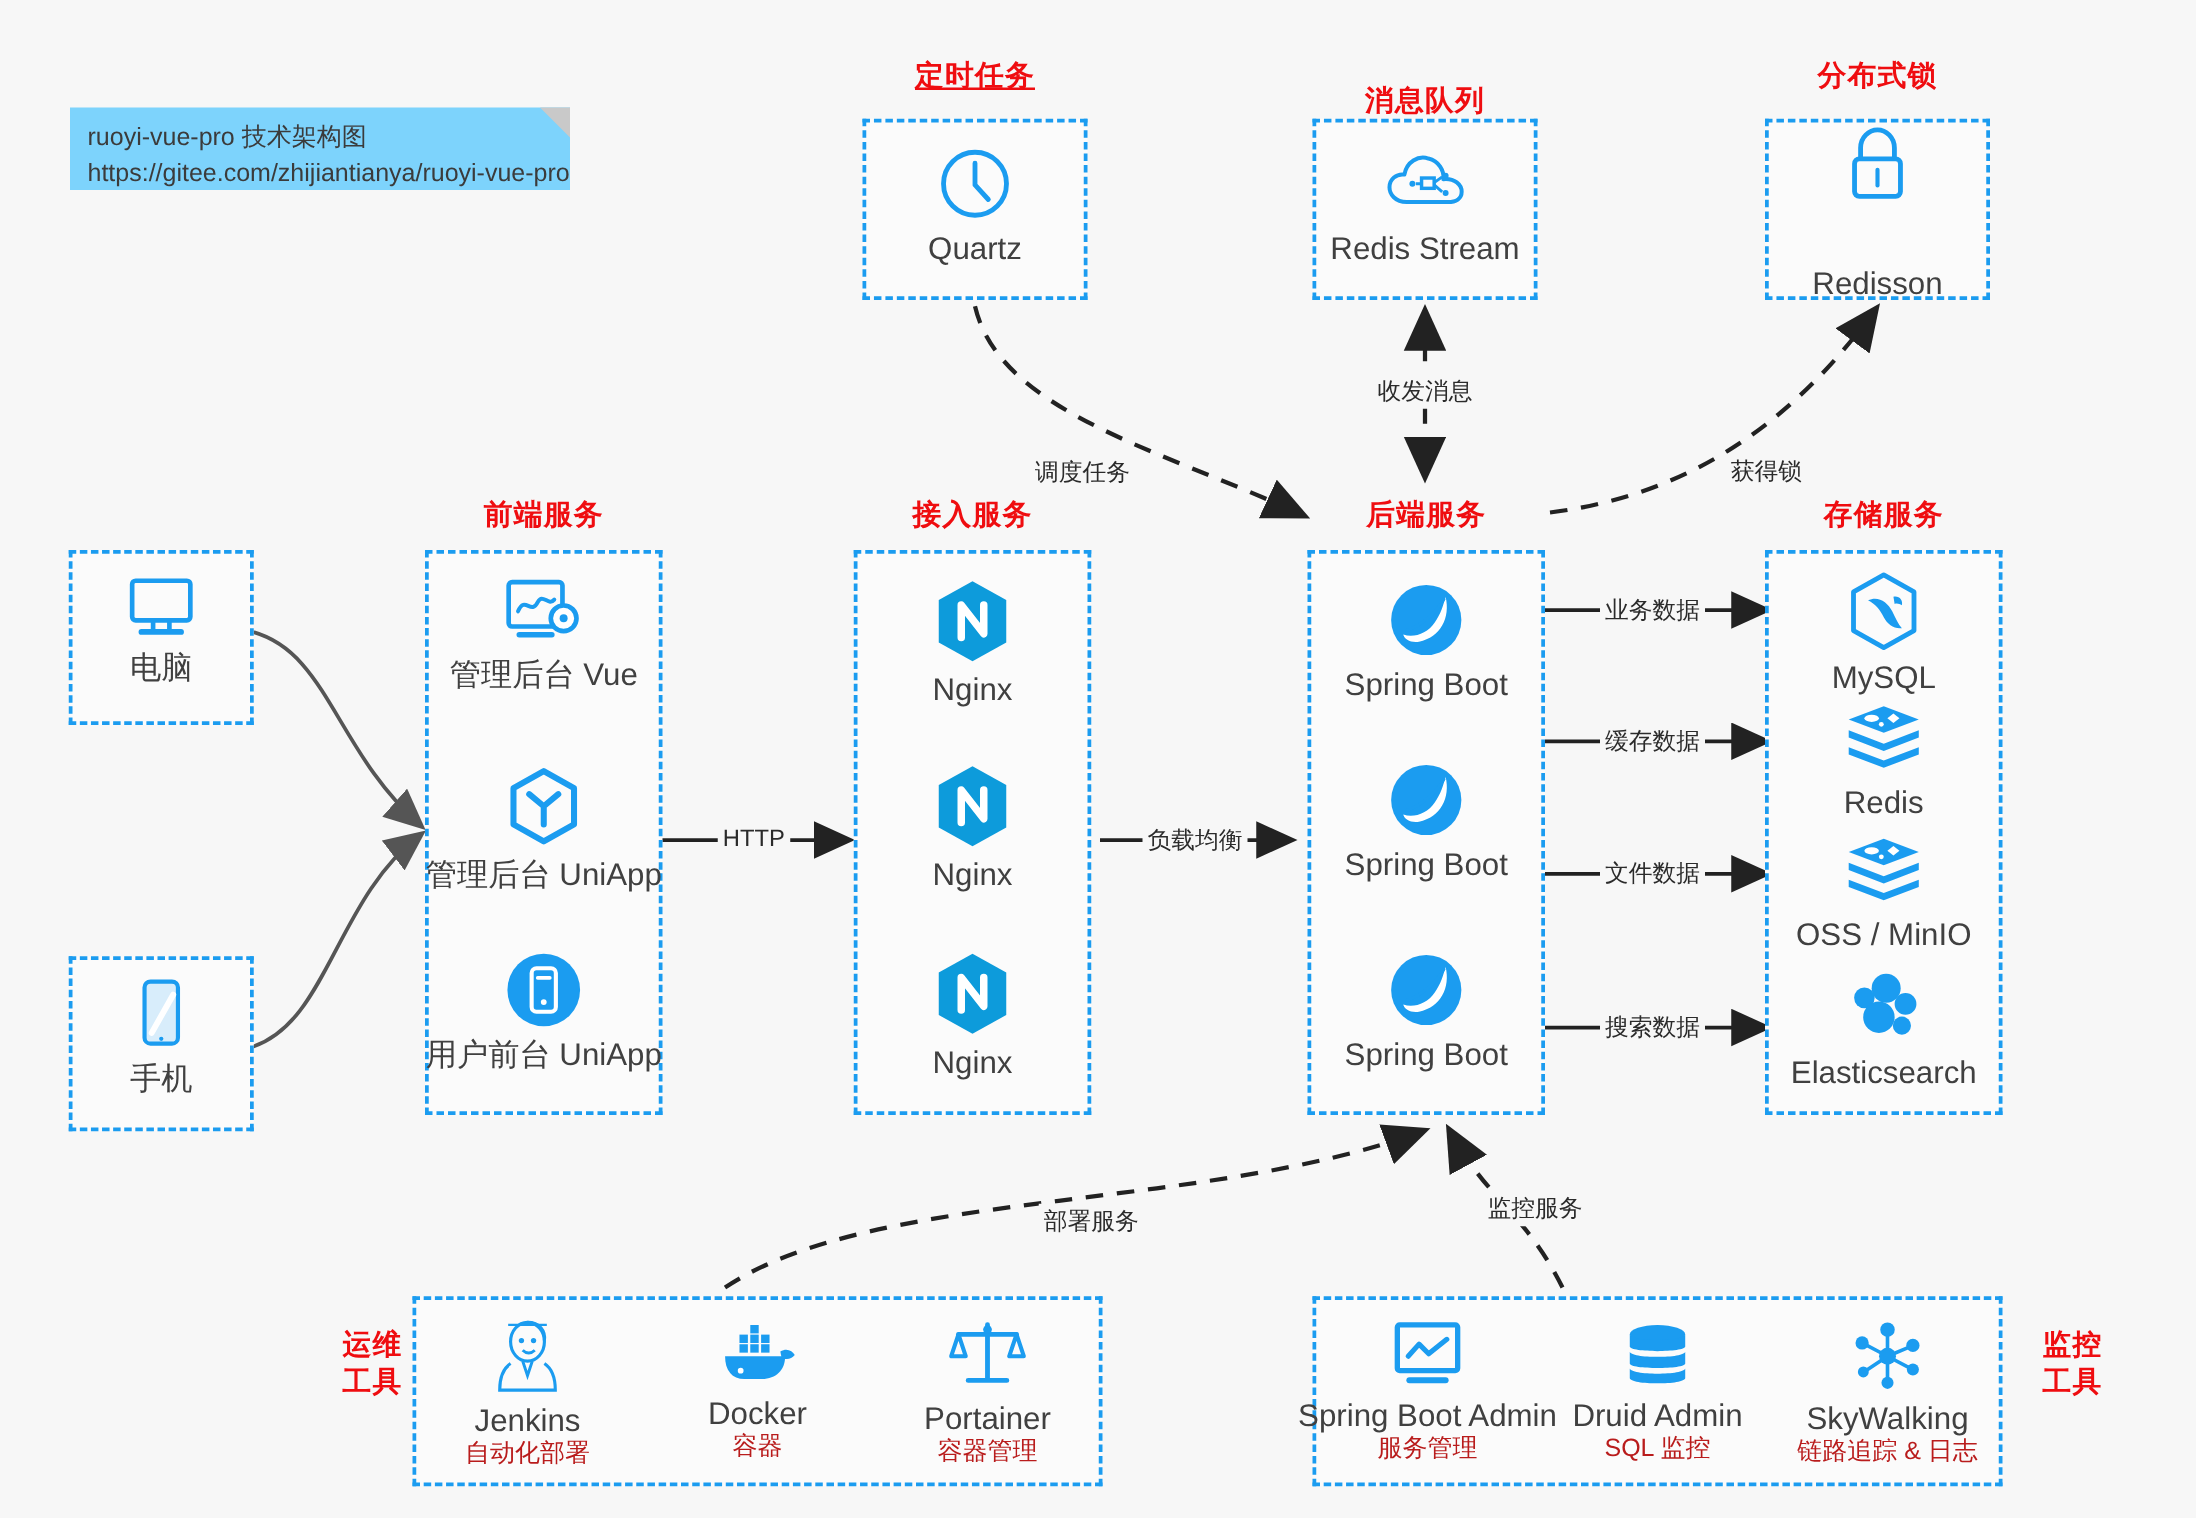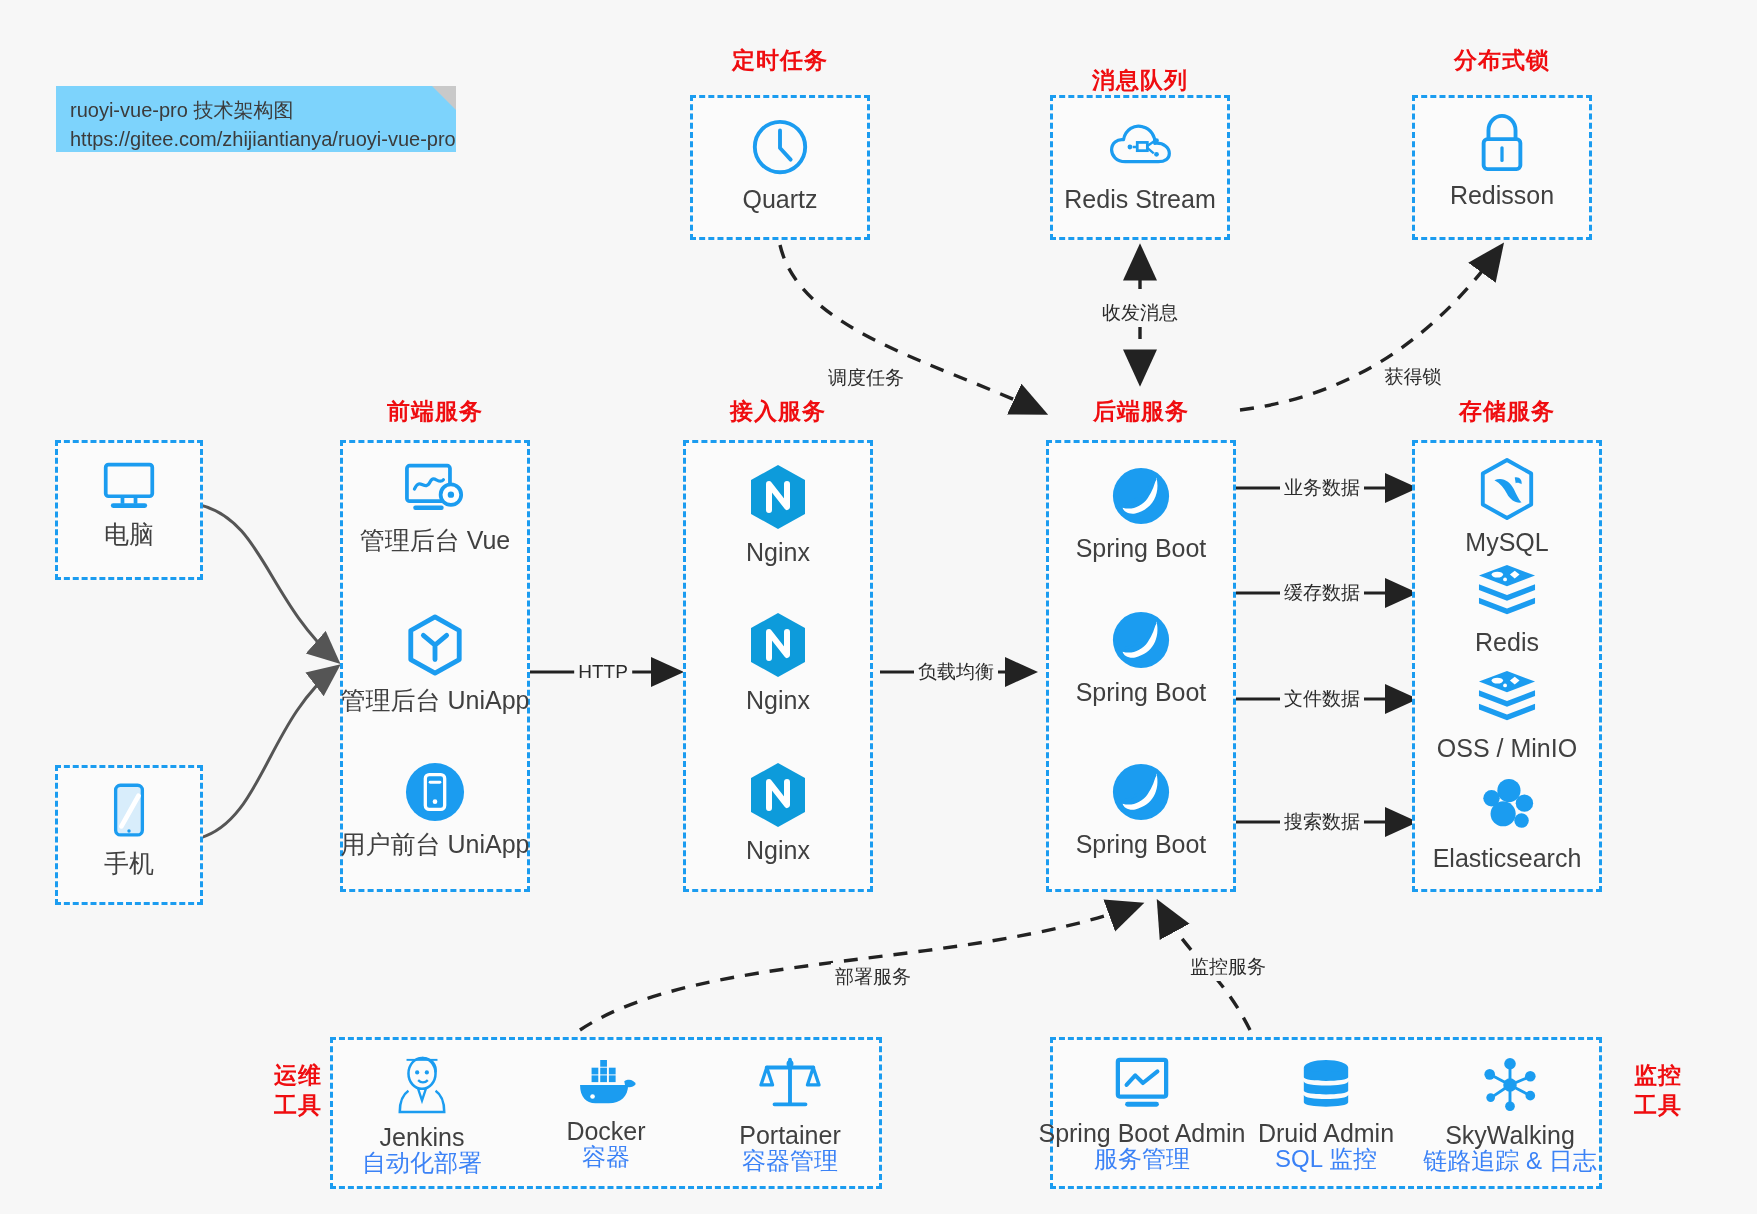--- a/index.html
+++ b/index.html
@@ -35,21 +35,21 @@
     position:absolute;
     display:flex;flex-direction:column;align-items:center;justify-content:flex-start;
     width:100%;
   }
   .node .ico{display:block;line-height:0;}
   .node .lbl{
     margin-top:8px;
     font-size:25px;color:#404040;white-space:nowrap;text-align:center;
     line-height:26px;
   }
-  .node .lbl2{font-size:24px;color:#3b82f6;white-space:nowrap;text-align:center;line-height:26px;}
+  .node .lbl2{font-size:20px;color:#b91c1c;white-space:nowrap;text-align:center;line-height:26px;}
 
   
   .note{
     position:absolute;left:56px;top:86px;width:400px;height:66px;
     background:#7dd3fc;
     box-sizing:border-box;
     padding:10px 14px 0 14px;
   }
   .note .corner{
     position:absolute;right:0;top:0;width:0;height:0;
@@ -108,21 +108,21 @@
 
     <path d="M1250,1030 C1220,970 1190,960 1160,905" fill="none" stroke="#222" stroke-width="3.4" stroke-dasharray="14,11" marker-end="url(#arrDark)"></path>
   </svg>
 
   <div class="note">
     <div class="corner"></div>
     <div class="line">ruoyi-vue-pro 技术架构图</div>
     <div class="line">https://gitee.com/zhijiantianya/ruoyi-vue-pro</div>
   </div>
 
-  <div class="grouptitle" style="left:690px;top:45px;width:180px;">定时任务</div>
+  <div class="grouptitle" style="left:690px;top:45px;width:180px;text-decoration:underline;">定时任务</div>
   <div class="group" style="left:690px;top:95px;width:180px;height:145px;">
     <div class="node" style="top:18px;">
       <span class="ico">
         <svg width="62" height="62" viewBox="0 0 64 64">
           <circle cx="32" cy="32" r="26" fill="none" stroke="#1b9cf0" stroke-width="4"></circle>
           <path d="M32 15 L32 33 L43 45" fill="none" stroke="#1b9cf0" stroke-width="4" stroke-linecap="round" stroke-linejoin="round"></path>
         </svg>
       </span>
       <span class="lbl">Quartz</span>
     </div>
@@ -140,21 +140,21 @@
           <circle cx="54" cy="40" r="2.6" fill="#1b9cf0"></circle>
           <path d="M28 32 L33 32 M44 31 L51 26 M44 33 L51 39" stroke="#1b9cf0" stroke-width="2.6" fill="none"></path>
         </svg>
       </span>
       <span class="lbl">Redis Stream</span>
     </div>
   </div>
 
   <div class="grouptitle" style="left:1412px;top:45px;width:180px;">分布式锁</div>
   <div class="group" style="left:1412px;top:95px;width:180px;height:145px;">
-    <div class="node" style="top:14px;">
+    <div class="node" style="top:2px;gap:44px;">
       <span class="ico">
         <svg width="58" height="62" viewBox="0 0 60 64">
           <path d="M16 28 L16 19 C16 10 23 4 30 4 C37 4 44 10 44 19 L44 28" fill="none" stroke="#1b9cf0" stroke-width="4"></path>
           <rect x="11" y="28" width="38" height="31" rx="4" fill="none" stroke="#1b9cf0" stroke-width="4"></rect>
           <path d="M30 37 L30 50" stroke="#1b9cf0" stroke-width="3.4" stroke-linecap="round"></path>
         </svg>
       </span>
       <span class="lbl">Redisson</span>
     </div>
   </div>

